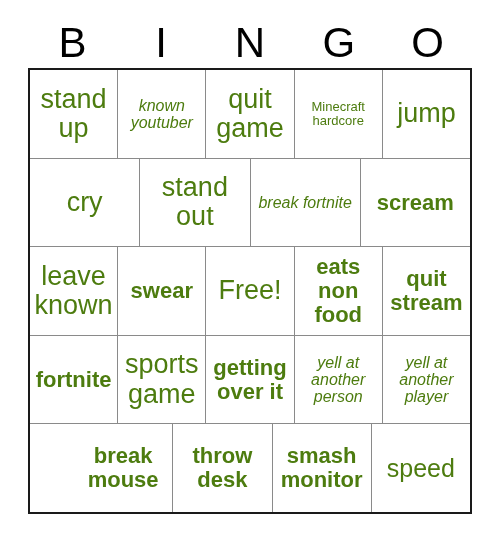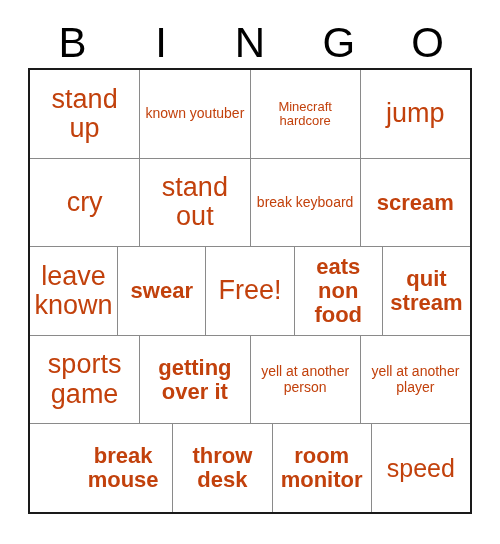--- a/index.html
+++ b/index.html
@@ -81,27 +81,27 @@
     background: #ffffff;
   }
   .cell:last-child {
     border-right: none;
   }
   .cell-text {
     display: block;
     width: 100%;
     line-height: 1.08;
     word-wrap: break-word;
-    color: #c2410c;
+    color: #4d7c0f;
   }
   
   .s-xl  { font-size: 27px; }
   .s-lg  { font-size: 25px; }
   .s-md  { font-size: 22px; font-weight: bold; }
-  .s-sm  { font-size: 14px; }
+  .s-sm  { font-size: 16px; font-style: italic; }
   .s-xs  { font-size: 13px; }
 </style>
 </head>
 <body>
 
 <div class="card">
 
   <div class="header">
     <div class="header-cell">B</div>
     <div class="header-cell">I</div>
@@ -113,36 +113,39 @@
   <div class="grid">
 
     <div class="grid-row">
       <div class="cell">
           <span class="cell-text s-xl">stand up</span>
         </div>
       <div class="cell">
           <span class="cell-text s-sm">known youtuber</span>
         </div>
       <div class="cell">
+          <span class="cell-text s-xl">quit game</span>
+        </div>
+      <div class="cell">
           <span class="cell-text s-xs">Minecraft hardcore</span>
         </div>
       <div class="cell">
           <span class="cell-text s-xl">jump</span>
         </div>
     </div>
 
     <div class="grid-row">
       <div class="cell">
           <span class="cell-text s-xl">cry</span>
         </div>
       <div class="cell">
           <span class="cell-text s-xl">stand out</span>
         </div>
       <div class="cell">
-          <span class="cell-text s-sm">break keyboard</span>
+          <span class="cell-text s-sm">break fortnite</span>
         </div>
       <div class="cell">
           <span class="cell-text s-md">scream</span>
         </div>
     </div>
 
     <div class="grid-row">
       <div class="cell">
           <span class="cell-text s-xl">leave known</span>
         </div>
@@ -155,20 +158,23 @@
       <div class="cell">
           <span class="cell-text s-md">eats non food</span>
         </div>
       <div class="cell">
           <span class="cell-text s-md">quit stream</span>
         </div>
     </div>
 
     <div class="grid-row">
       <div class="cell">
+          <span class="cell-text s-md">fortnite</span>
+        </div>
+      <div class="cell">
           <span class="cell-text s-xl">sports game</span>
         </div>
       <div class="cell">
           <span class="cell-text s-md">getting over it</span>
         </div>
       <div class="cell">
           <span class="cell-text s-sm">yell at another person</span>
         </div>
       <div class="cell">
           <span class="cell-text s-sm">yell at another player</span>
@@ -176,21 +182,21 @@
     </div>
 
     <div class="grid-row">
       <div class="cell">
           <span class="cell-text s-md">break mouse</span>
         </div>
       <div class="cell">
           <span class="cell-text s-md">throw desk</span>
         </div>
       <div class="cell">
-          <span class="cell-text s-md">room monitor</span>
+          <span class="cell-text s-md">smash monitor</span>
         </div>
       <div class="cell">
           <span class="cell-text s-lg">speed</span>
         </div>
     </div>
 
   </div>
 </div>
 
 </body></html>

